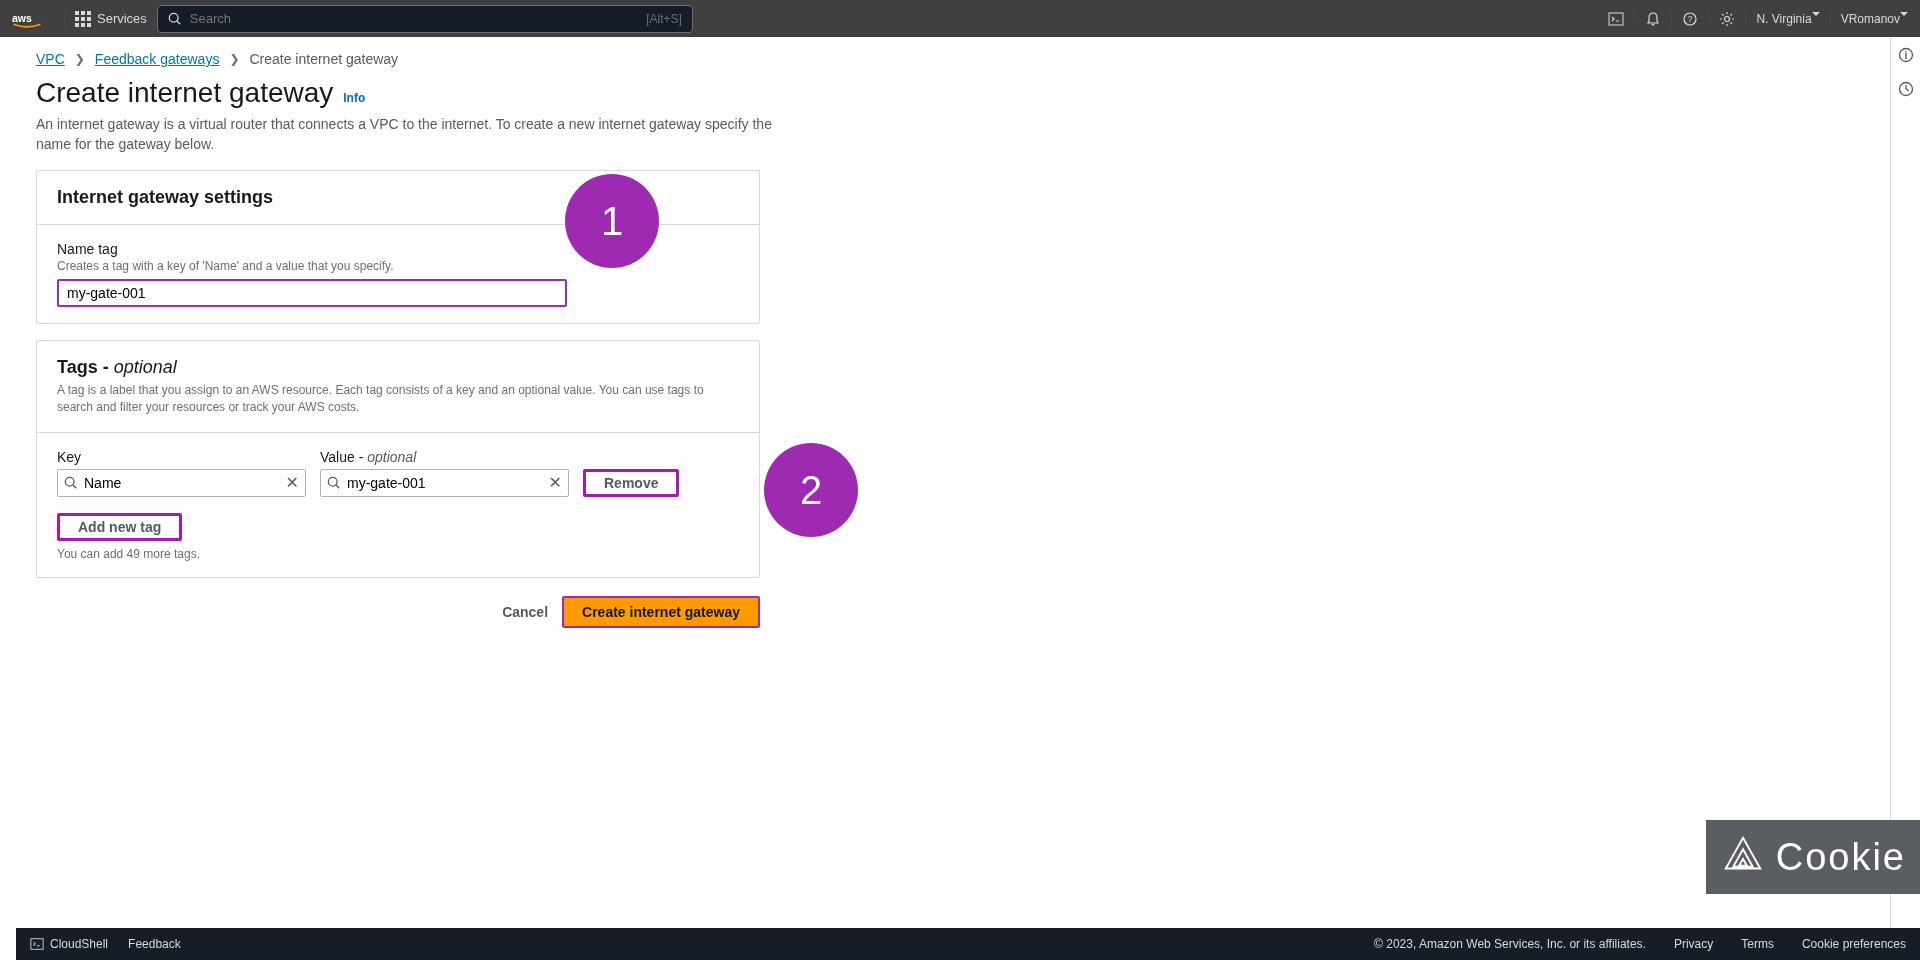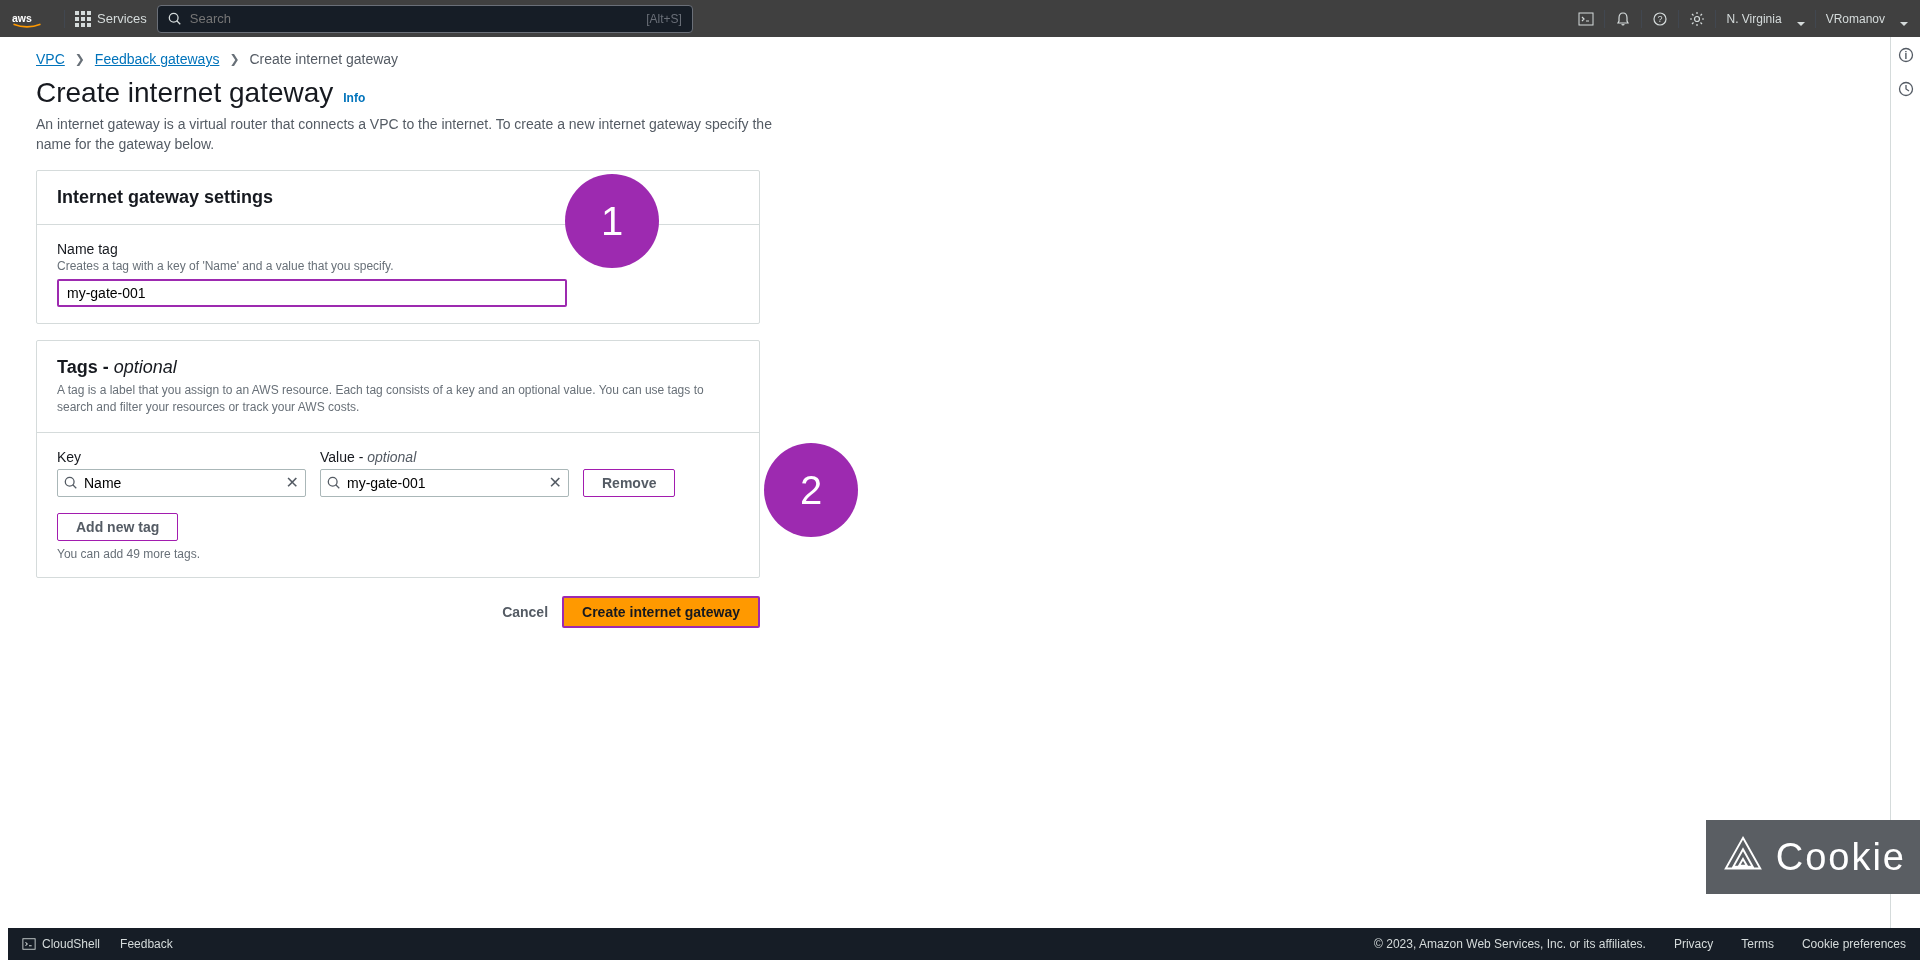--- a/index.html
+++ b/index.html
@@ -12,21 +12,21 @@
     .nav-divider { width: 1px; height: 18px; background: #414750; margin: 0 10px; }
     .services-btn { display: flex; align-items: center; gap: 6px; cursor: pointer; }
     .services-btn .grid { display: grid; grid-template-columns: repeat(3,4px); gap: 2px; }
     .services-btn .grid span { width: 4px; height: 4px; background: #d5dbdb; }
     .search-box { display: flex; align-items: center; background: #161d26; border: 1px solid #6a6f78; border-radius: 4px; height: 28px; padding: 0 10px; margin-left: 10px; width: 536px; }
     .search-box svg { width: 14px; height: 14px; }
     .search-box input { background: transparent; border: none; outline: none; color: #d5dbdb; margin-left: 8px; flex: 1; font-size: 13px; }
     .search-shortcut { color: #6a6f78; font-size: 12px; }
     .nav-right { margin-left: auto; display: flex; align-items: center; }
     .nav-icon { width: 16px; height: 16px; display: flex; align-items: center; justify-content: center; cursor: pointer; }
-    .region-btn, .user-btn { display: flex; align-items: flex-end; gap: 15px; cursor: pointer; font-size: 12px; }
+    .region-btn, .user-btn { display: flex; align-items: flex-start; gap: 0; cursor: pointer; font-size: 12px; }
     .caret-down { width: 0; height: 0; border-left: 4px solid transparent; border-right: 4px solid transparent; border-top: 4px solid #d5dbdb; }
     
     
     .main { padding: 14px 36px; }
     .breadcrumb { display: flex; align-items: center; gap: 10px; font-size: 14px; margin-bottom: 10px; }
     .breadcrumb a { color: #0073bb; text-decoration: underline; cursor: pointer; }
     .breadcrumb .chev { color: #687078; font-size: 12px; }
     .breadcrumb .current { color: #545b64; }
     
     .page-title { display: flex; align-items: baseline; gap: 10px; }
@@ -49,42 +49,42 @@
     
     .tags-body { padding: 16px 20px; border-top: 1px solid #d5dbdb; }
     .tags-row { display: flex; gap: 14px; align-items: flex-end; }
     .tags-col { display: flex; flex-direction: column; }
     .col-label { font-size: 14px; color: #16191f; margin-bottom: 4px; }
     .col-label .opt { font-style: italic; color: #545b64; }
     .tag-input-wrap { display: flex; align-items: center; border: 1px solid #aab7b8; border-radius: 2px; height: 28px; width: 249px; padding: 0 6px; }
     .tag-input-wrap svg { width: 14px; height: 14px; color: #545b64; }
     .tag-input-wrap input { border: none; outline: none; flex: 1; margin: 0 6px; font-size: 14px; }
     .clear-btn { font-size: 16px; color: #545b64; cursor: pointer; }
-    .btn { border: 1px solid #a21caf; background: #fff; color: #545b64; font-weight: 700; font-size: 14px; padding: 5px 18px; border-radius: 2px; cursor: pointer; height: 28px; display: inline-flex; align-items: center; }
+    .btn { border: 3px solid #a21caf; background: #fff; color: #545b64; font-weight: 700; font-size: 14px; padding: 5px 18px; border-radius: 2px; cursor: pointer; height: 28px; display: inline-flex; align-items: center; }
     .add-tag-btn { margin-top: 16px; }
     .tag-limit { font-size: 12px; color: #687078; margin-top: 6px; }
     
     .action-row { width: 724px; display: flex; justify-content: flex-end; gap: 14px; margin-top: 18px; align-items: center; }
     .cancel-btn { background: transparent; border: none; color: #545b64; font-weight: 700; font-size: 14px; cursor: pointer; }
     .primary-btn { background: #ff9900; border: 2px solid #9d2ab0; color: #16191f; font-weight: 700; font-size: 14px; padding: 6px 18px; border-radius: 2px; cursor: pointer; }
     
     
     .right-rail { position: absolute; right: 0; top: 37px; width: 30px; height: calc(100% - 37px - 22px); border-left: 1px solid #d5dbdb; display: flex; flex-direction: column; align-items: center; padding-top: 10px; gap: 14px; }
     
     
     .anno { position: absolute; width: 94px; height: 94px; border-radius: 50%; background: #9d2ab0; color: #fff; display: flex; align-items: center; justify-content: center; font-size: 40px; font-weight: 400; }
     .anno1 { left: 565px; top: 174px; }
     .anno2 { left: 764px; top: 443px; }
     
     
     .watermark { position: absolute; right: 0; bottom: 66px; background: #5a5e63; color: #fff; padding: 14px 14px; display: flex; align-items: center; gap: 10px; font-size: 38px; letter-spacing: 2px; }
     .watermark svg { width: 46px; height: 46px; }
     
     
-    .footer { position: absolute; bottom: 0; left: 8px; right: 0; height: 32px; background: #161d26; color: #d5dbdb; display: flex; align-items: center; padding: 16px 14px; font-size: 12px; }
+    .footer { position: absolute; bottom: 0; left: 16px; right: 0; height: 32px; background: #161d26; color: #d5dbdb; display: flex; align-items: center; padding: 16px 14px; font-size: 12px; }
     .footer-left { display: flex; gap: 20px; align-items: center; }
     .footer-left a { color: #d5dbdb; text-decoration: none; cursor: pointer; }
     .footer-right { margin-left: auto; display: flex; gap: 28px; }
     .footer-right span, .footer-right a { color: #d5dbdb; text-decoration: none; cursor: pointer; }
     .cloudshell { display: flex; align-items: center; gap: 6px; }
   </style>
 </head>
 <body>
 
 <div class="top-nav">

